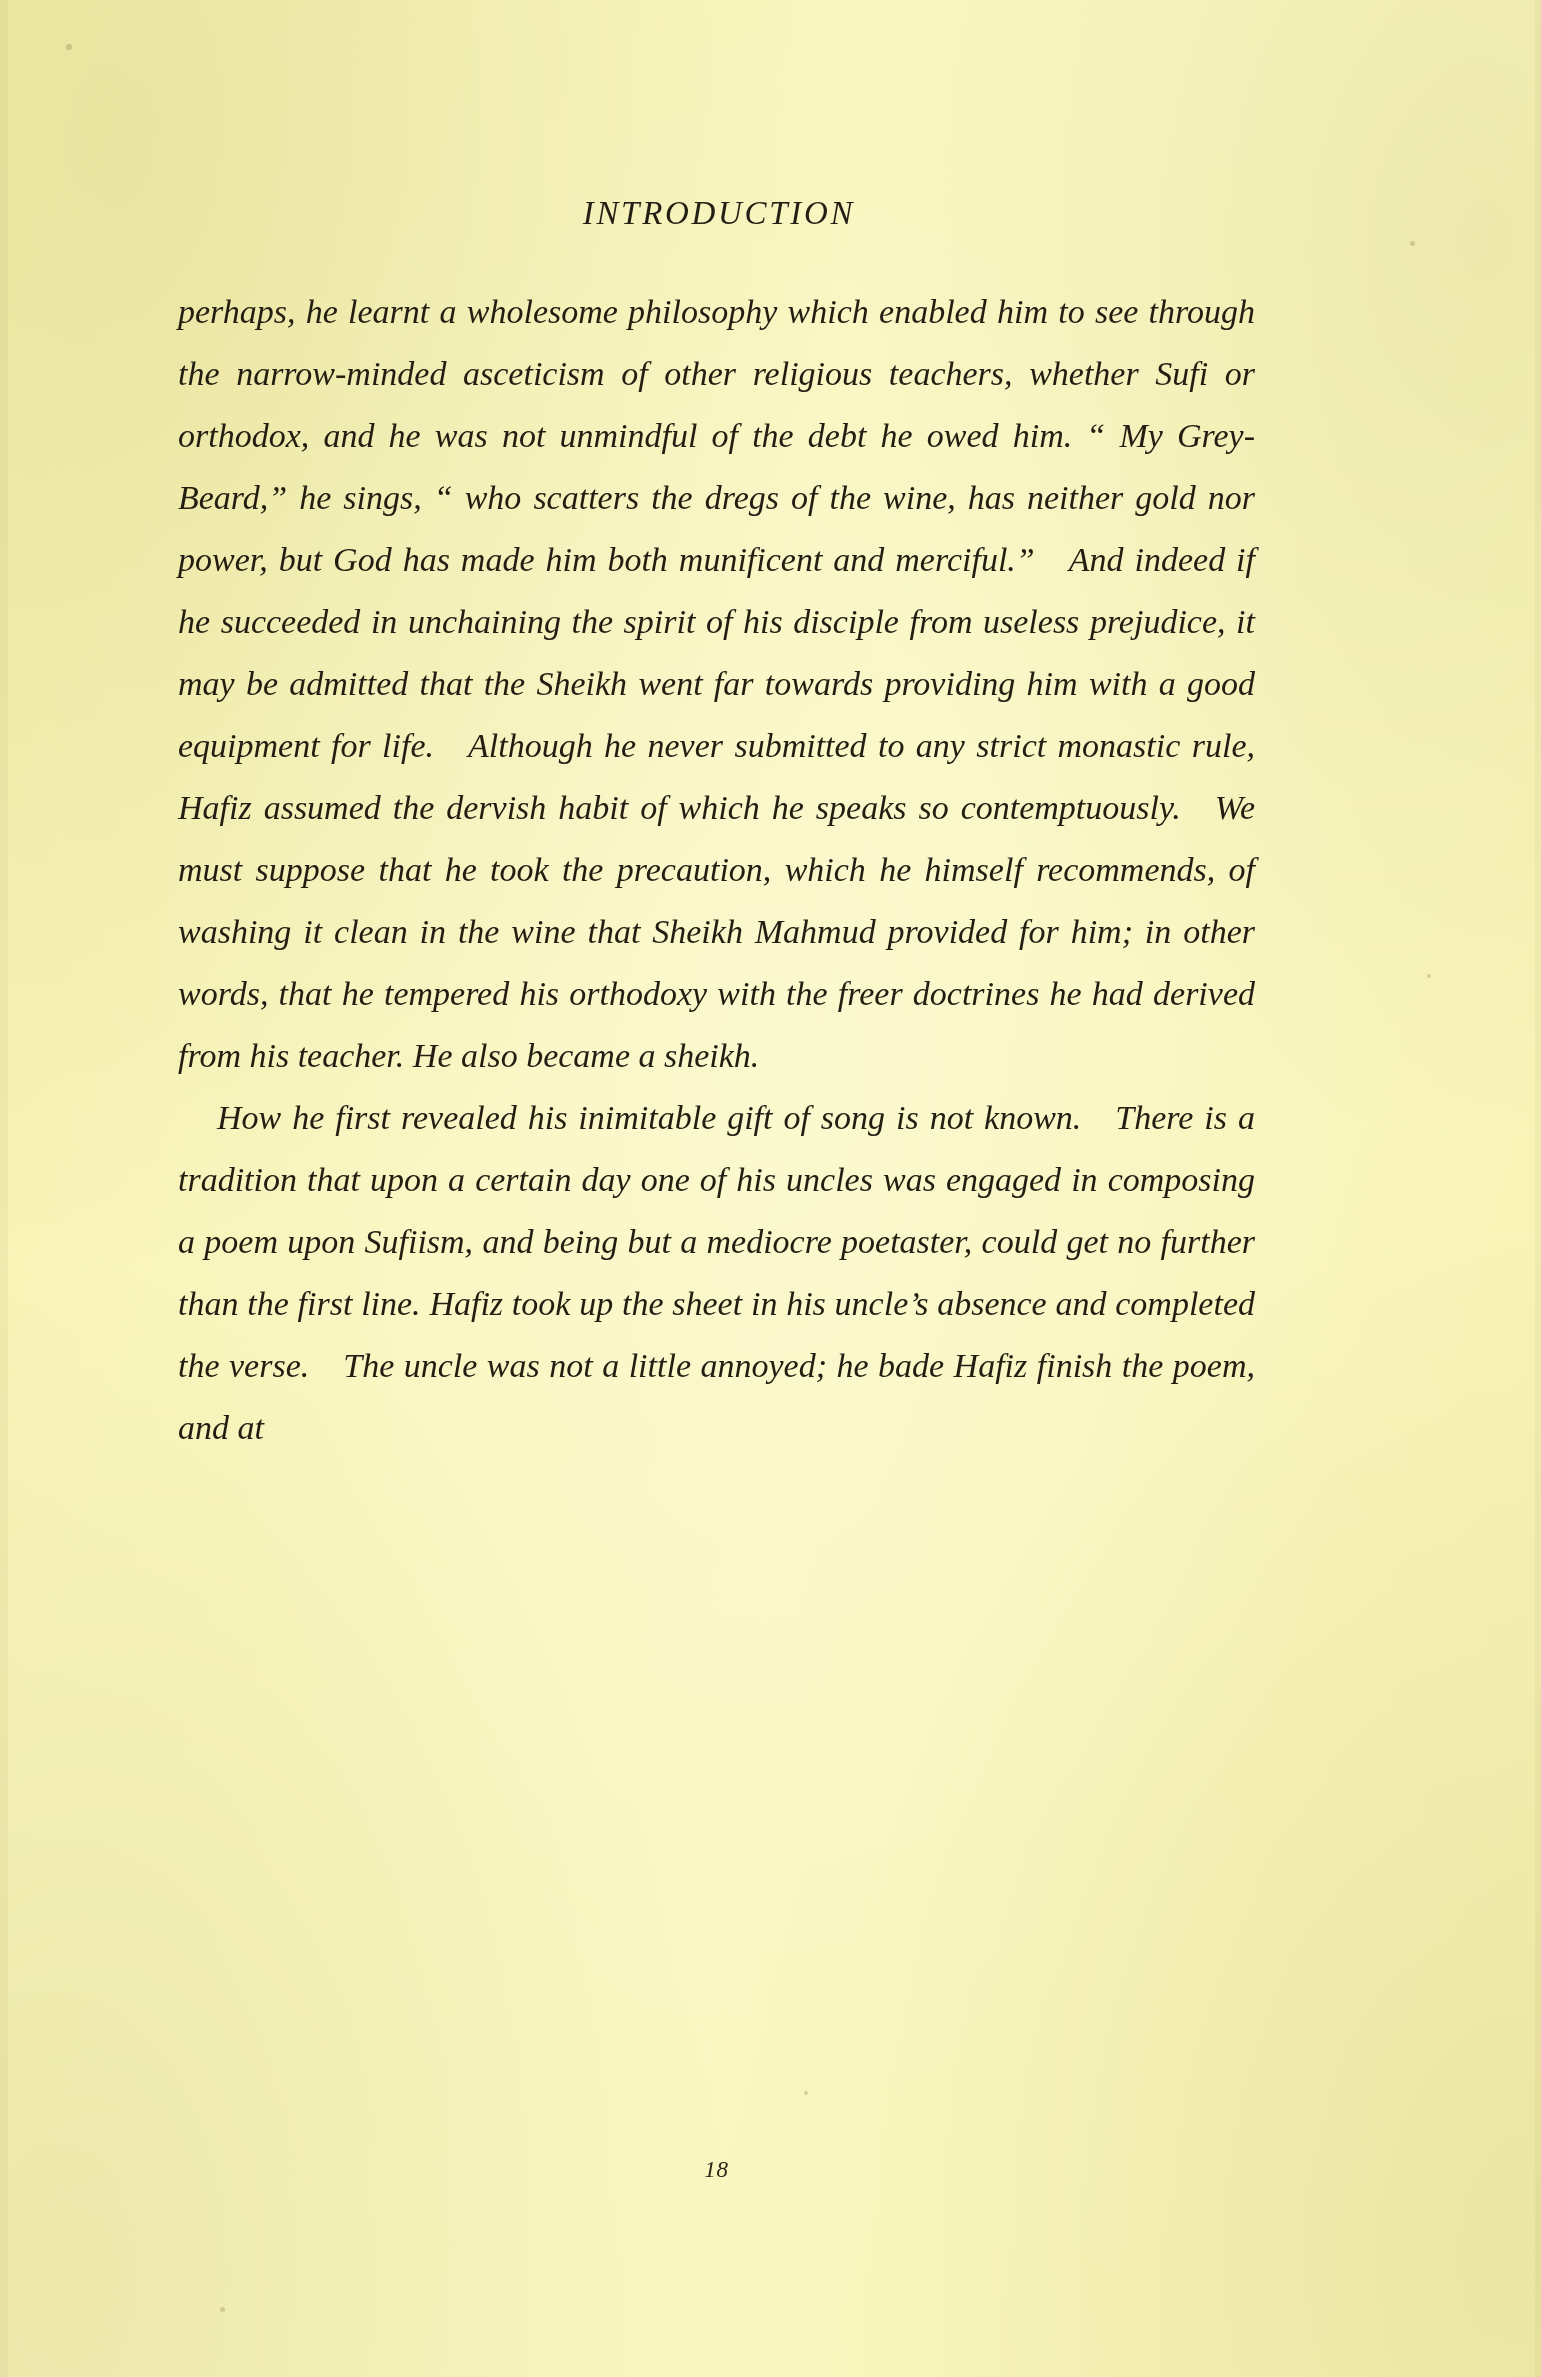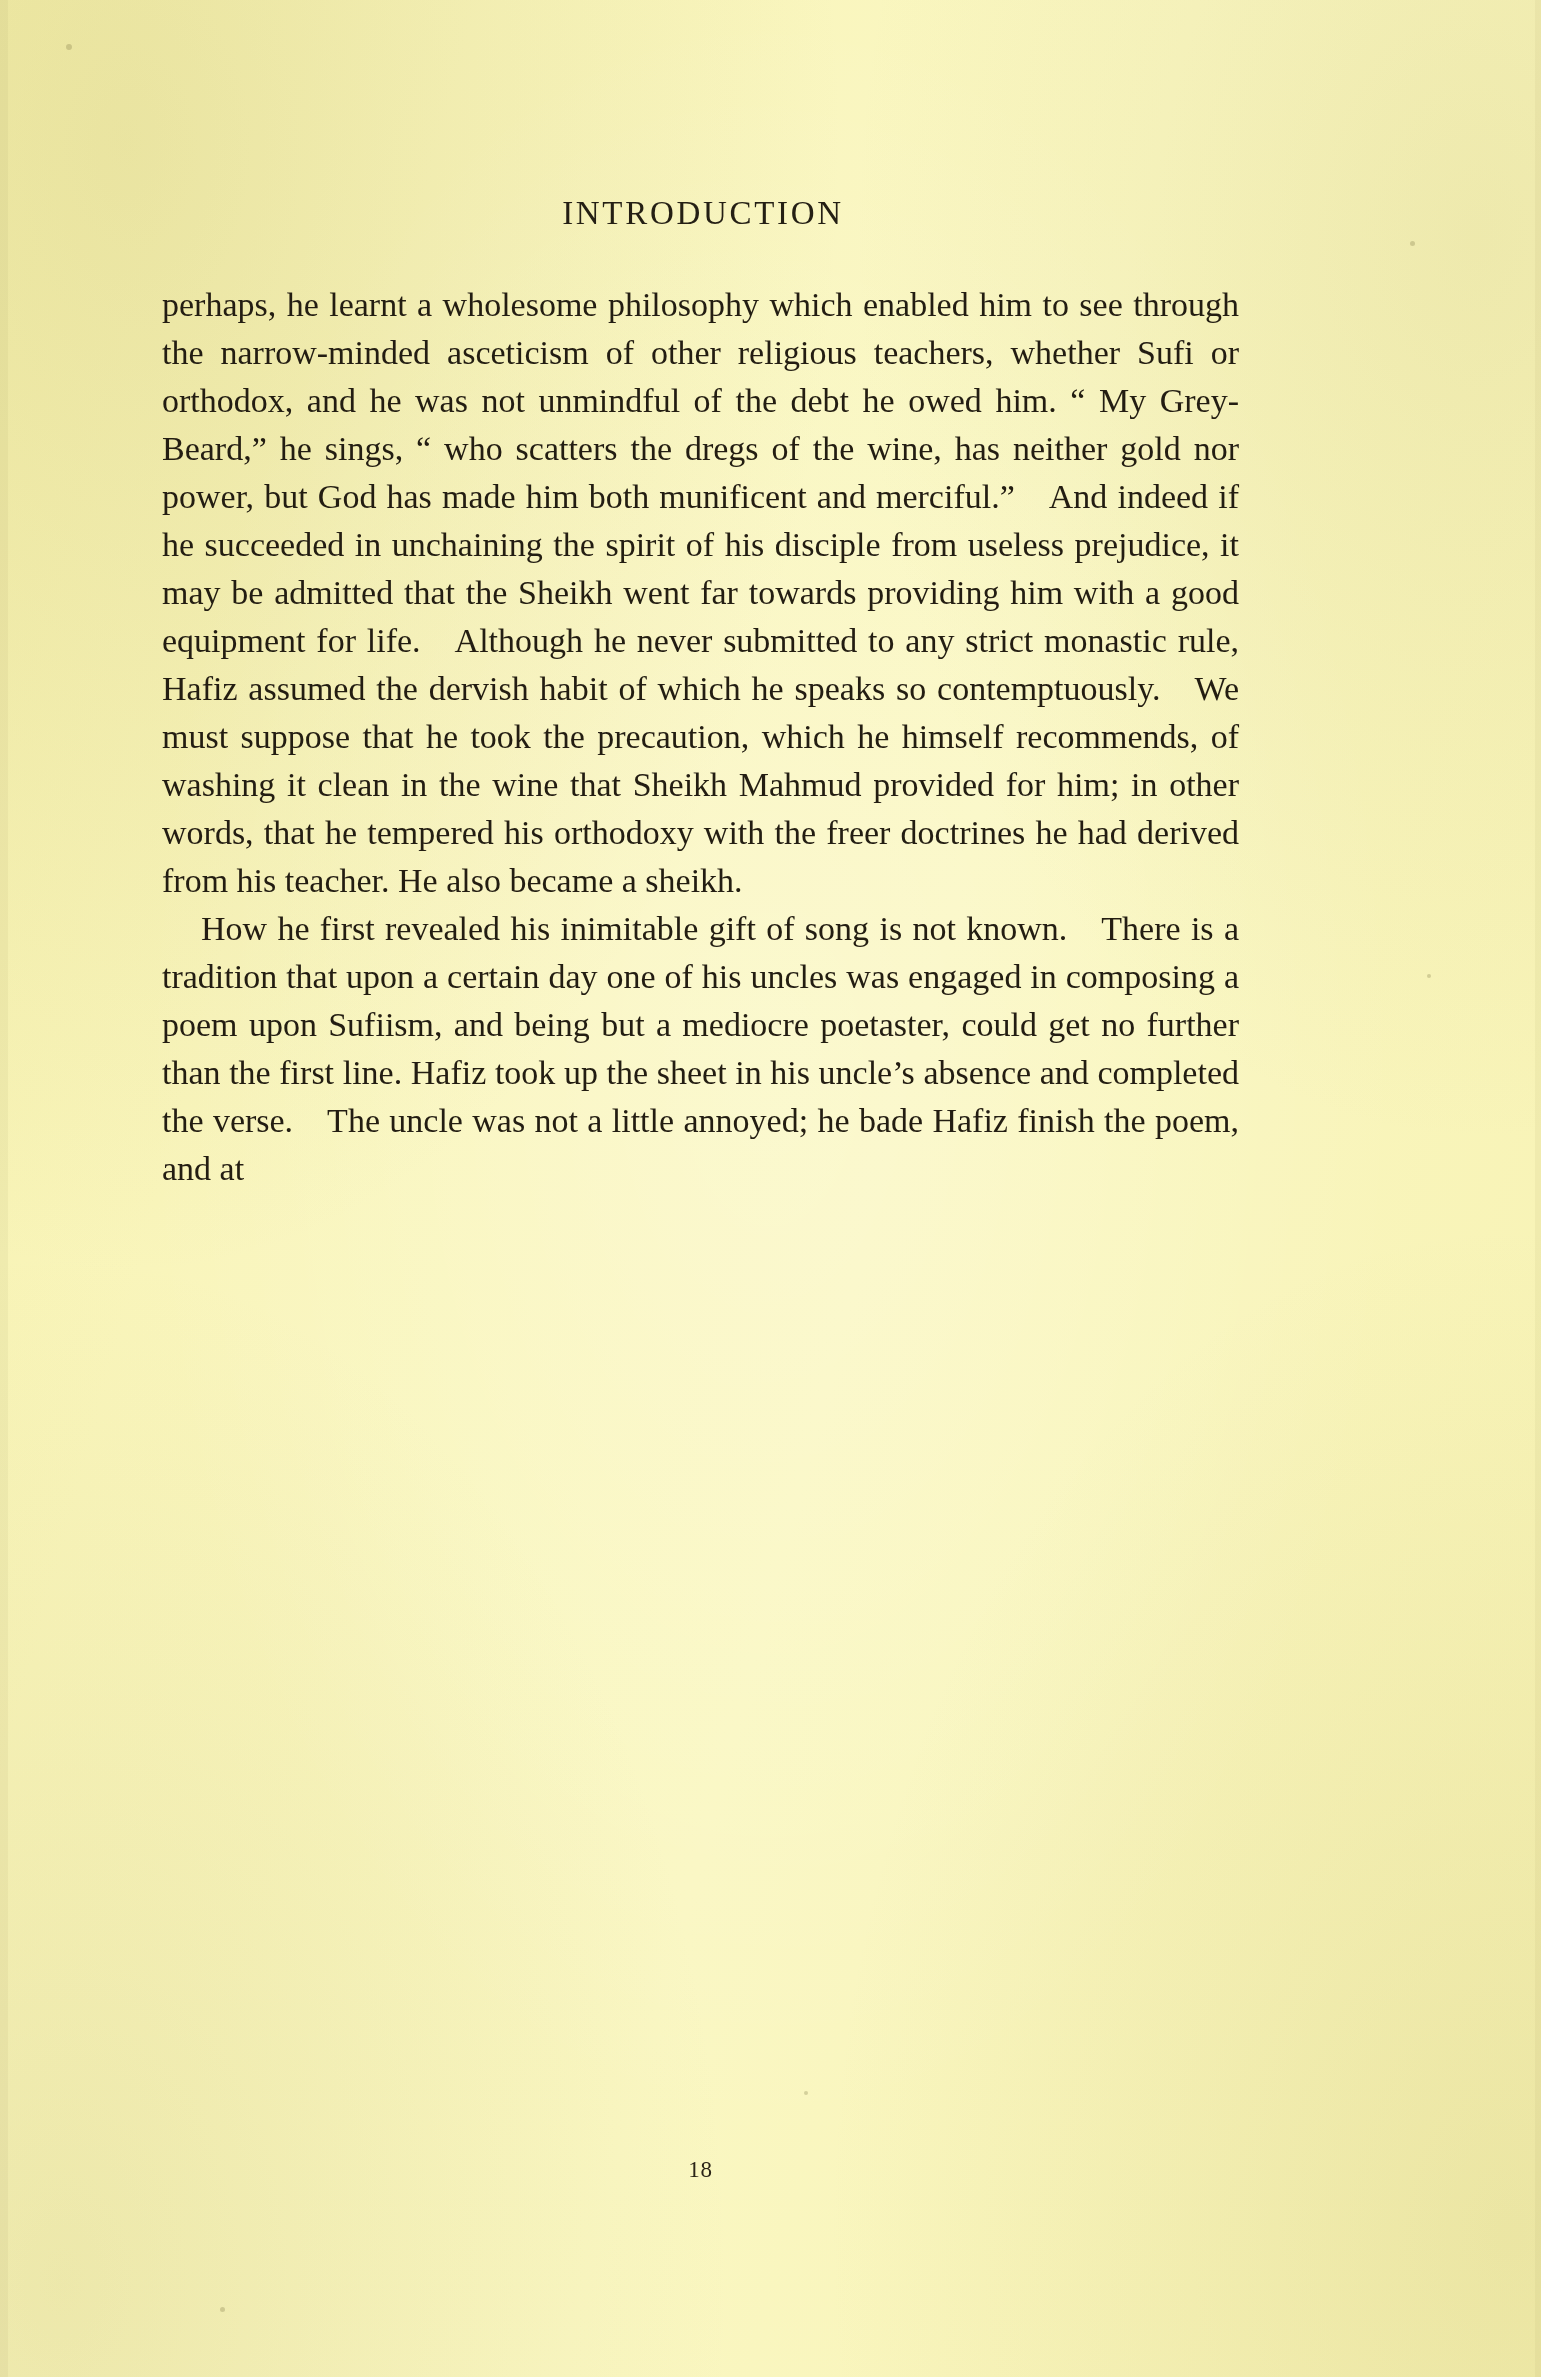--- a/index.html
+++ b/index.html
@@ -32,37 +32,38 @@
     pointer-events: none;
   }
   .speck {
     position: absolute;
     background: rgba(120,110,60,0.28);
     border-radius: 50%;
     pointer-events: none;
   }
   .content {
     position: absolute;
-    left: 162px;
+    left: 178px;
     top: 195px;
     width: 1077px;
+    font-style: italic;
   }
   .running-head {
     font-size: 33px;
     letter-spacing: 2.7px;
     color: #241f14;
     text-align: center;
     margin: 0 0 49px 0;
     font-weight: 400;
     padding-left: 5px;
   }
   .body-text p {
     margin: 0;
     font-size: 34px;
-    line-height: 48px;
+    line-height: 62px;
     color: #231d12;
     text-align: justify;
     text-justify: inter-word;
     hyphens: none;
   }
   .body-text p.indent {
     text-indent: 39px;
   }
   .folio {
     position: absolute;

